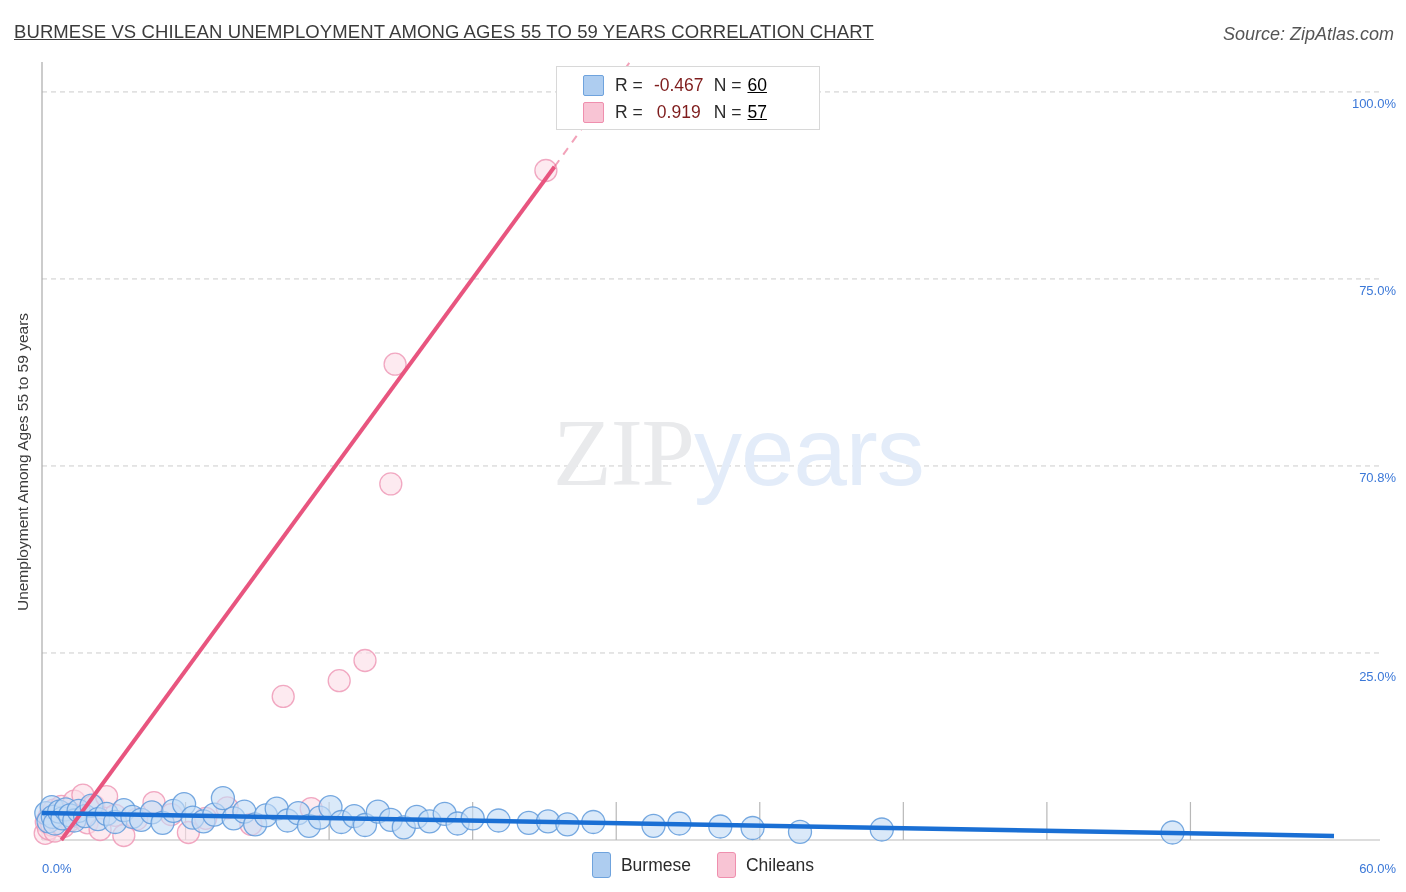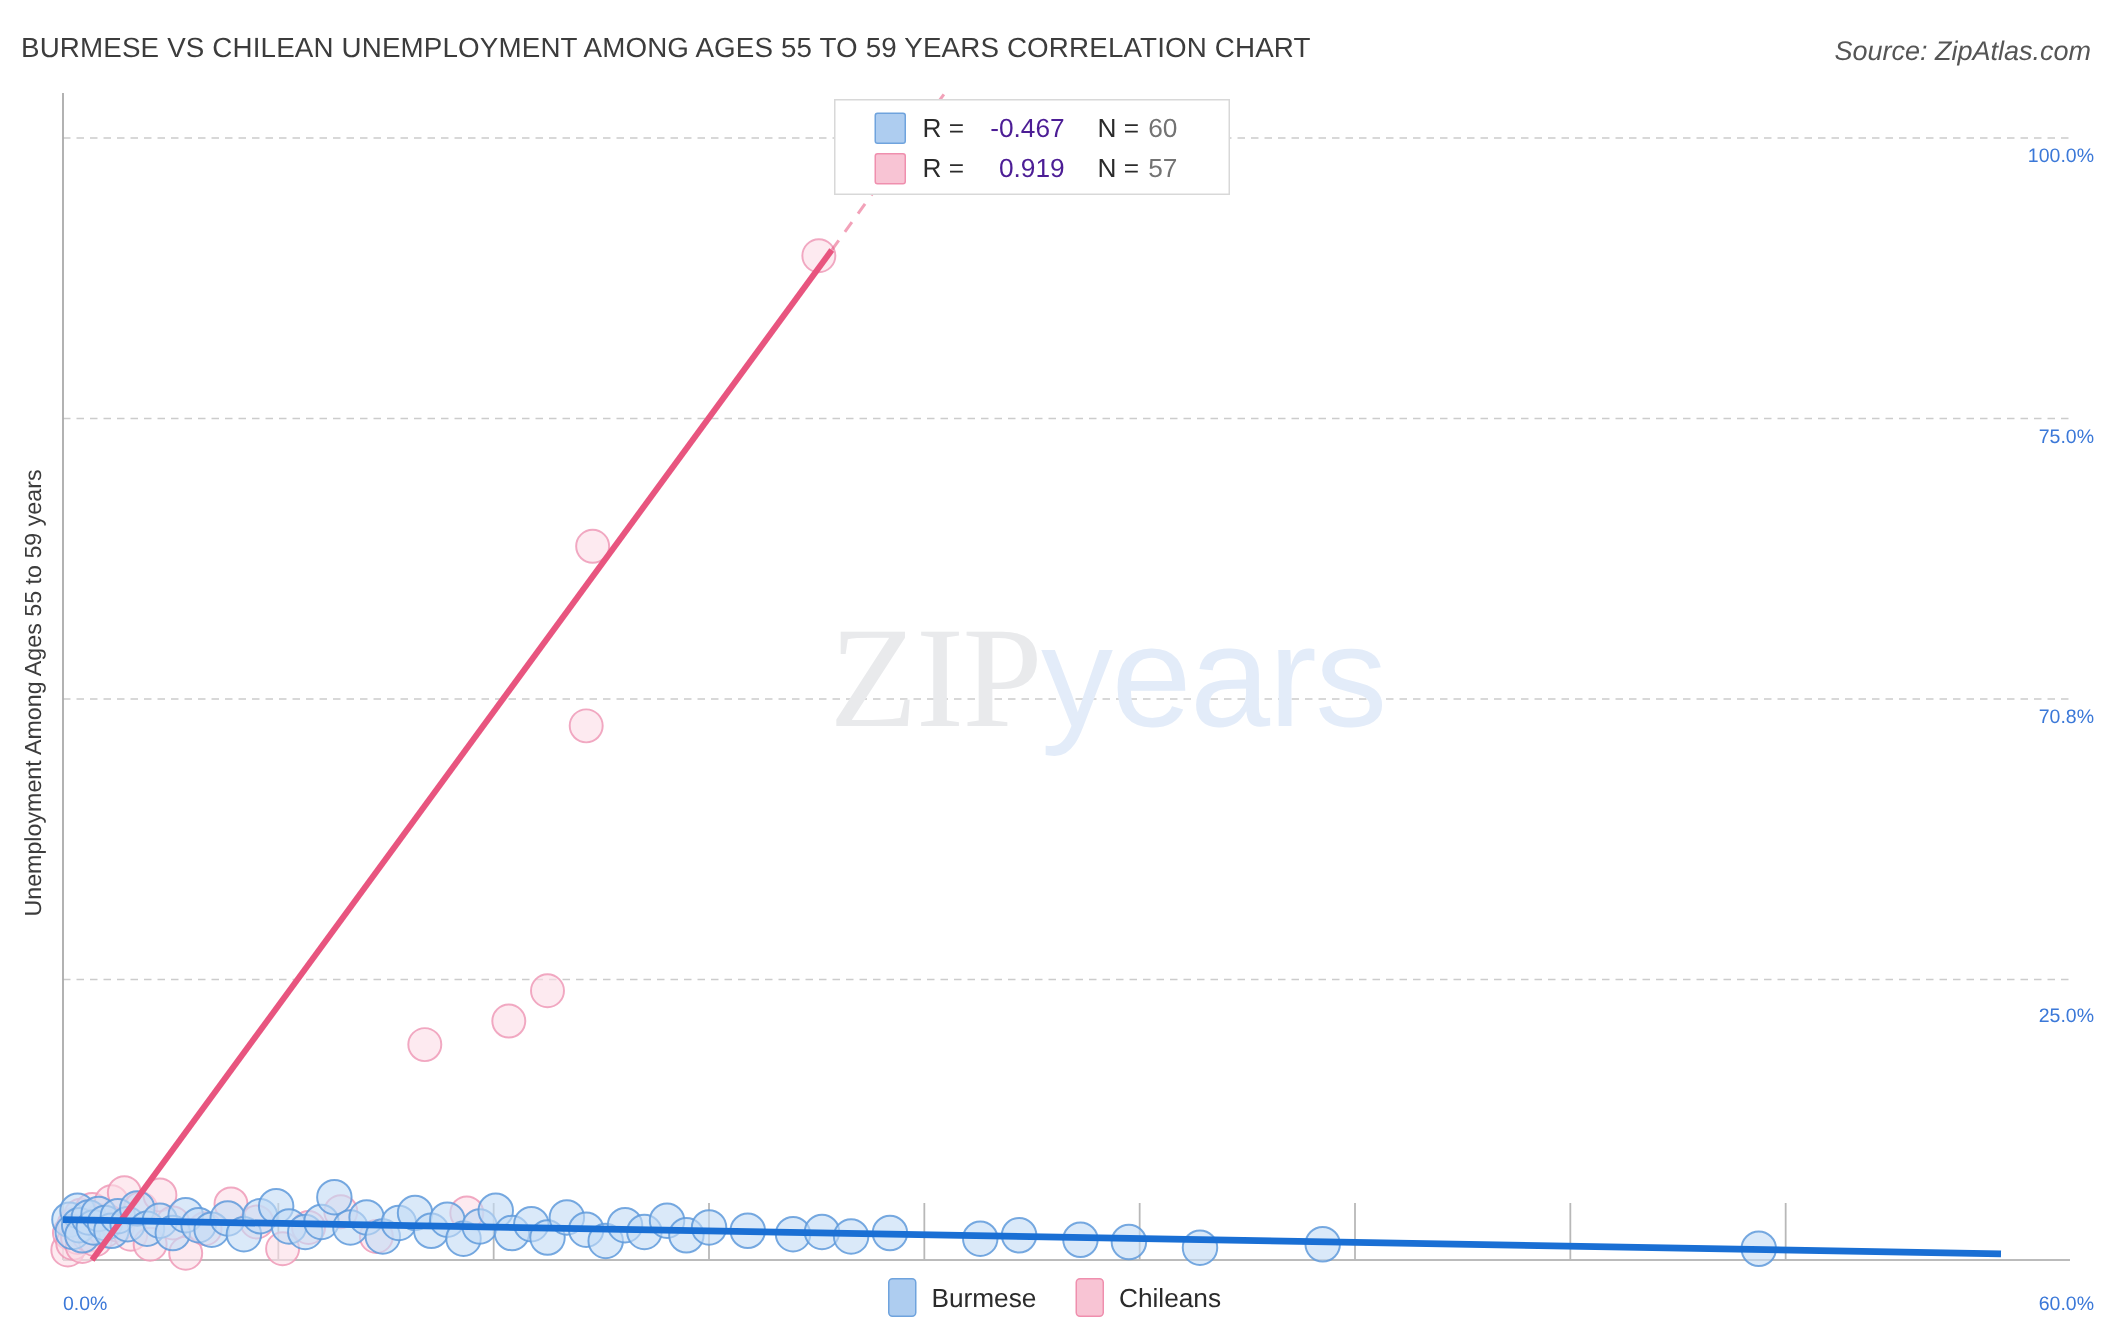--- a/index.html
+++ b/index.html
@@ -21,20 +21,21 @@
     height: 892px;
   }
   .chart-title {
     position: absolute;
     left: 14px;
     top: 21px;
     font-size: 18.5px;
     letter-spacing: 0.1px;
     color: #3c3c3c;
     white-space: nowrap;
+    text-decoration: underline;
   }
   .source-note {
     position: absolute;
     right: 12px;
     top: 24px;
     font-size: 18px;
     font-style: italic;
     color: #555555;
     white-space: nowrap;
   }
@@ -87,27 +88,27 @@
     width: 19px;
     height: 19px;
     border-radius: 2px;
     margin-right: 11px;
     flex: none;
   }
   .sw-blue { background: #aecdf0; border: 1px solid #6fa3dd; }
   .sw-pink { background: #f8c4d4; border: 1px solid #ef8fae; }
   .lg-r { margin-right: 5px; }
   .lg-val {
-    color: #4c1d95;
+    color: #7f1d1d;
     width: 62px;
-    text-align: right;
-    margin-right: 22px;
+    text-align: center;
+    margin-right: 4px;
   }
   .lg-n { margin-right: 6px; }
-  .lg-nval { color: #737373; }
+  .lg-nval { color: #000000; text-decoration: underline; }
 
   .watermark {
     position: absolute;
     left: 553px;
     top: 404px;
     font-size: 96px;
     letter-spacing: -1px;
     user-select: none;
     pointer-events: none;
     line-height: 1;

